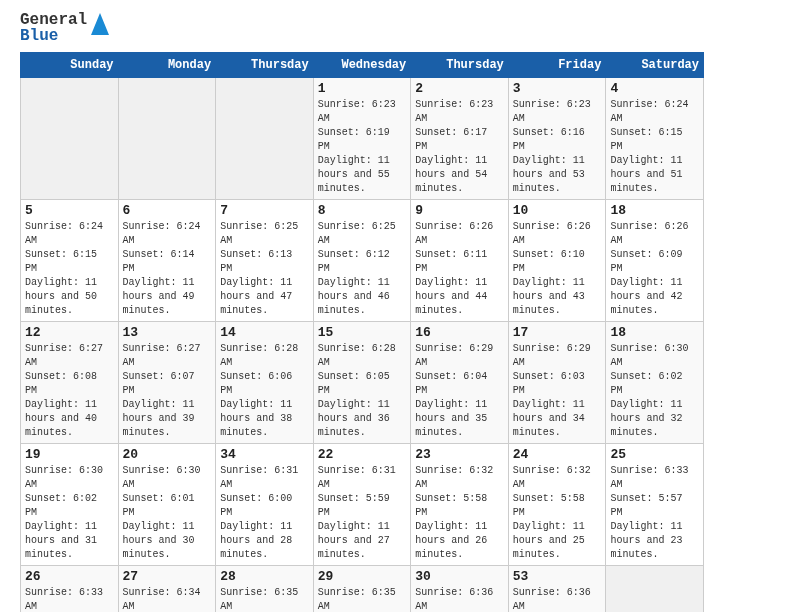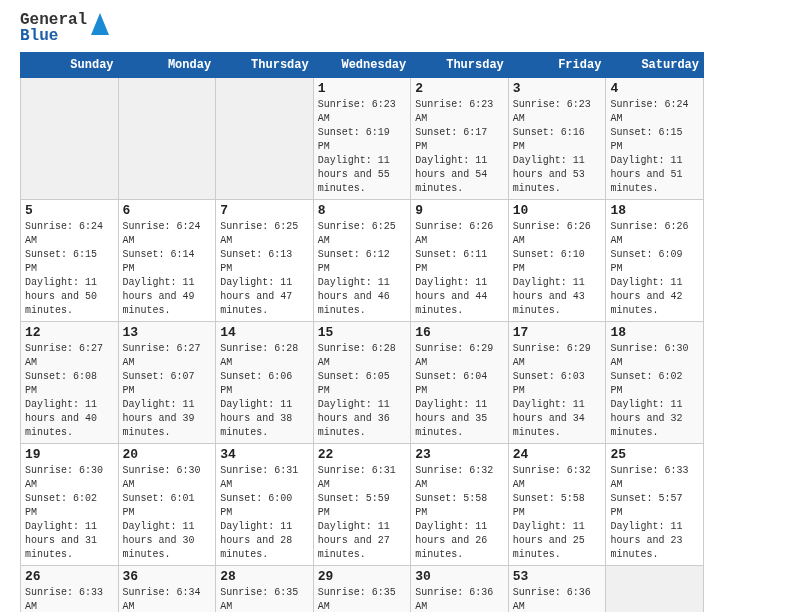--- a/index.html
+++ b/index.html
@@ -237,21 +237,21 @@
             <span class="day-number">25</span>
             <div class="day-info">Sunrise: 6:33 AM<br>Sunset: 5:57 PM<br>Daylight: 11 hours and 23 minutes.</div>
           </td>
         </tr>
         <tr>
           <td>
             <span class="day-number">26</span>
             <div class="day-info">Sunrise: 6:33 AM<br>Sunset: 5:56 PM<br>Daylight: 11 hours and 22 minutes.</div>
           </td>
           <td>
-            <span class="day-number">36</span>
+            <span class="day-number">27</span>
             <div class="day-info">Sunrise: 6:34 AM<br>Sunset: 5:55 PM<br>Daylight: 11 hours and 21 minutes.</div>
           </td>
           <td>
             <span class="day-number">28</span>
             <div class="day-info">Sunrise: 6:35 AM<br>Sunset: 5:55 PM<br>Daylight: 11 hours and 20 minutes.</div>
           </td>
           <td>
             <span class="day-number">29</span>
             <div class="day-info">Sunrise: 6:35 AM<br>Sunset: 5:54 PM<br>Daylight: 11 hours and 18 minutes.</div>
           </td>

